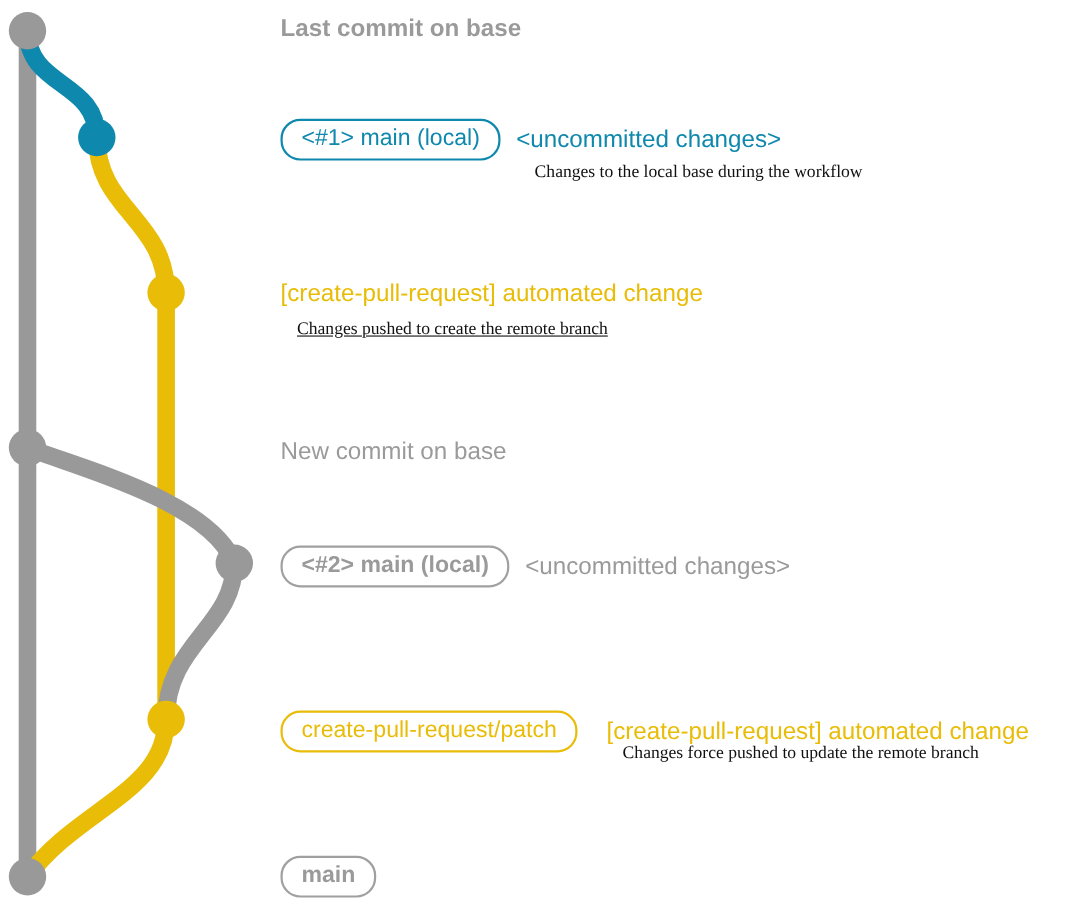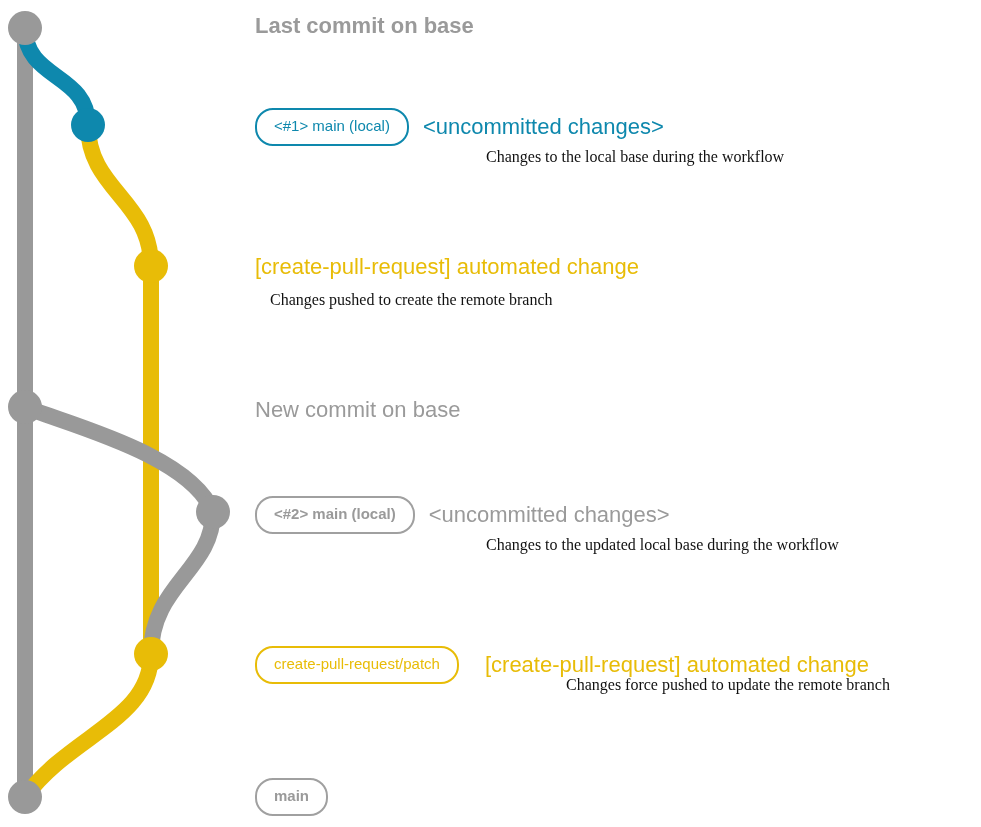--- a/index.html
+++ b/index.html
@@ -41,21 +41,21 @@
   }
 
   .pill {
     display: inline-flex;
     align-items: center;
     justify-content: center;
     box-sizing: border-box;
     border: 2px solid #999999;
     border-radius: 18px;
     padding: 5px 17px 7px 17px;
-    font-size: 15px;
+    font-size: 21px;
     line-height: 22px;
     color: #999999;
     background: #ffffff;
   }
   .pill.teal   { border-color: #0e88ad; color: #0e88ad; }
   .pill.yellow { border-color: #e8bc07; color: #e8bc07; }
   .pill.gray   { border-color: #a0a0a0; color: #9a9a9a; font-weight: bold; }
 
   .headline {
     font-size: 22px;
@@ -112,29 +112,28 @@
 
   <div class="standalone gray" style="left:255px; top:14px;font-weight:bold;">Last commit on base</div>
 
   <div class="row" style="left:255px; top:108px;">
     <span class="pill teal">&lt;#1&gt; main (local)</span>
     <span class="headline teal">&lt;uncommitted changes&gt;</span>
   </div>
   <div class="subtext" style="left:486px; top:146px;">Changes to the local base during the workflow</div>
 
   <div class="standalone yellow" style="left:255px; top:255px;">[create-pull-request] automated change</div>
-  <div class="subtext" style="left:270px; top:289px;">Changes pushed to create the remote branch</div>
+  <div class="subtext" style="left:270px; top:289px;text-decoration:underline;">Changes pushed to create the remote branch</div>
 
   <div class="standalone gray" style="left:255px; top:398px;">New commit on base</div>
 
   <div class="row" style="left:255px; top:496px;">
     <span class="pill gray">&lt;#2&gt; main (local)</span>
     <span class="headline gray">&lt;uncommitted changes&gt;</span>
   </div>
-  <div class="subtext" style="left:486px; top:534px;">Changes to the updated local base during the workflow</div>
 
   <div class="row" style="left:255px; top:646px;gap:12px;">
     <span class="pill yellow">create-pull-request/patch</span>
     <span class="headline yellow">[create-pull-request] automated change</span>
   </div>
   <div class="subtext" style="left:566px; top:674px;">Changes force pushed to update the remote branch</div>
 
   <div class="row" style="left:255px; top:778px;">
     <span class="pill gray">main</span>
   </div>

